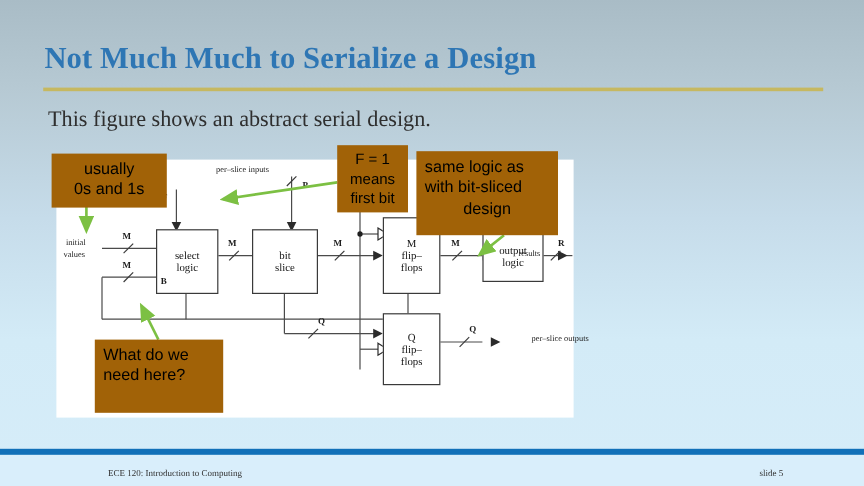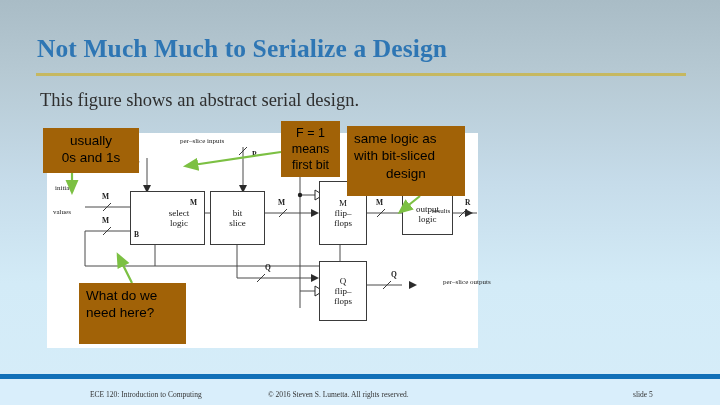--- a/index.html
+++ b/index.html
@@ -158,21 +158,21 @@
           <line x1="144" y1="84" x2="152" y2="76"></line>
           <line x1="232" y1="84" x2="240" y2="76"></line>
           <line x1="192" y1="22" x2="200" y2="14"></line>
           <line x1="330" y1="84" x2="338" y2="76"></line>
           <line x1="412" y1="84" x2="420" y2="76"></line>
           <line x1="210" y1="149" x2="218" y2="141"></line>
           <line x1="336" y1="156" x2="344" y2="148"></line>
         </g>
       </svg>
 
-      <div class="dbox" style="left:83px; top:58px; width:50px; height:52px;padding-left:23px;">
+      <div class="dbox" style="left:83px; top:58px; width:50px; height:52px;">
         <span>
           <span>select</span><br>
           <span>logic</span>
         </span>
       </div>
 
       <div class="dbox" style="left:163px; top:58px; width:53px; height:52px;">
         <span>
           <span>bit</span><br>
           <span>slice</span>
@@ -198,21 +198,21 @@
         <span>
           <span>Q</span><br>
           <span>flip–</span><br>
           <span>flops</span>
         </span>
       </div>
 
       <div class="lbl tiny" style="left:133px; top:5px;text-align:right;">per–slice inputs</div>
       <div class="lbl tiny" style="left:372px; top:146px;margin-left:24px;">per–slice outputs</div>
 
-      <div class="lbl tiny" style="left:8px; top:52px;">initial</div>
+      <div class="lbl tiny" style="left:8px; top:66px;">initial</div>
       <div class="lbl tiny" style="left:6px; top:76px;">values</div>
 
       <div class="lbl tiny" style="left:385px; top:75px;">results</div>
 
       <div class="lbl bus" style="left:240px; top:30px;">CLK</div>
       <div class="lbl bus" style="left:88px; top:28px;">F</div>
       <div class="lbl bus" style="left:205px; top:18px;">P</div>
       <div class="lbl bus" style="left:87px; top:98px;">B</div>
       <div class="lbl bus" style="left:418px; top:66px;">R</div>
       <div class="lbl bus" style="left:218px; top:131px;">Q</div>
@@ -260,16 +260,15 @@
   </div>
 
   <div class="callout" style="left:79px; top:283px; width:107px; height:61px; text-align:left;">
     <span>What do we</span><br>
     <span>need here?</span>
   </div>
 
   <div class="footer-band"></div>
   <div class="footer-bar"></div>
   <div class="f-text f-left">ECE 120: Introduction to Computing</div>
-  <div class="f-text f-mid">© 2016 Steven S. Lumetta.  All rights reserved.</div>
   <div class="f-text f-right">slide 5</div>
 
 </div>
 
 </body></html>

